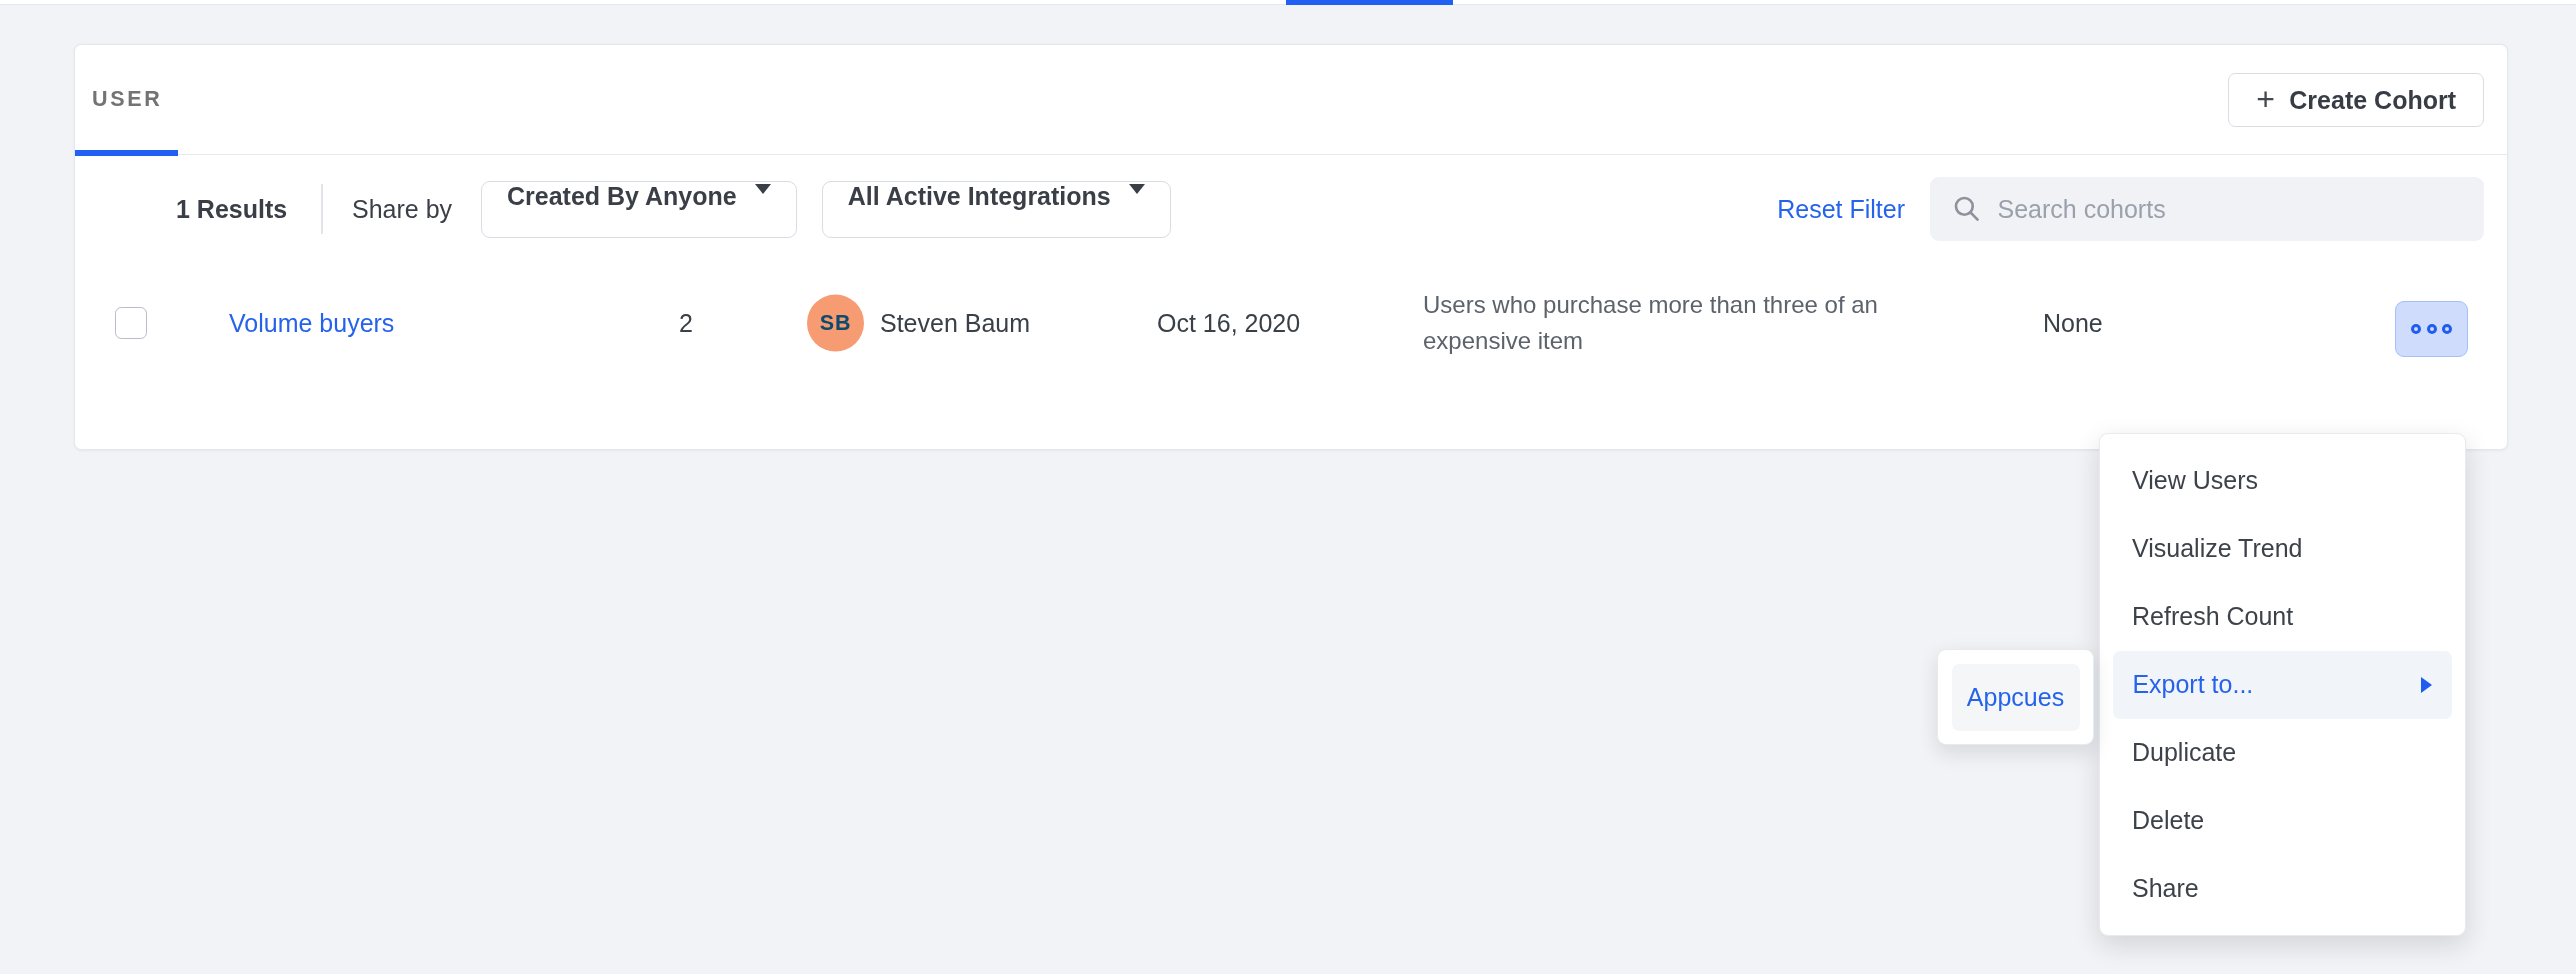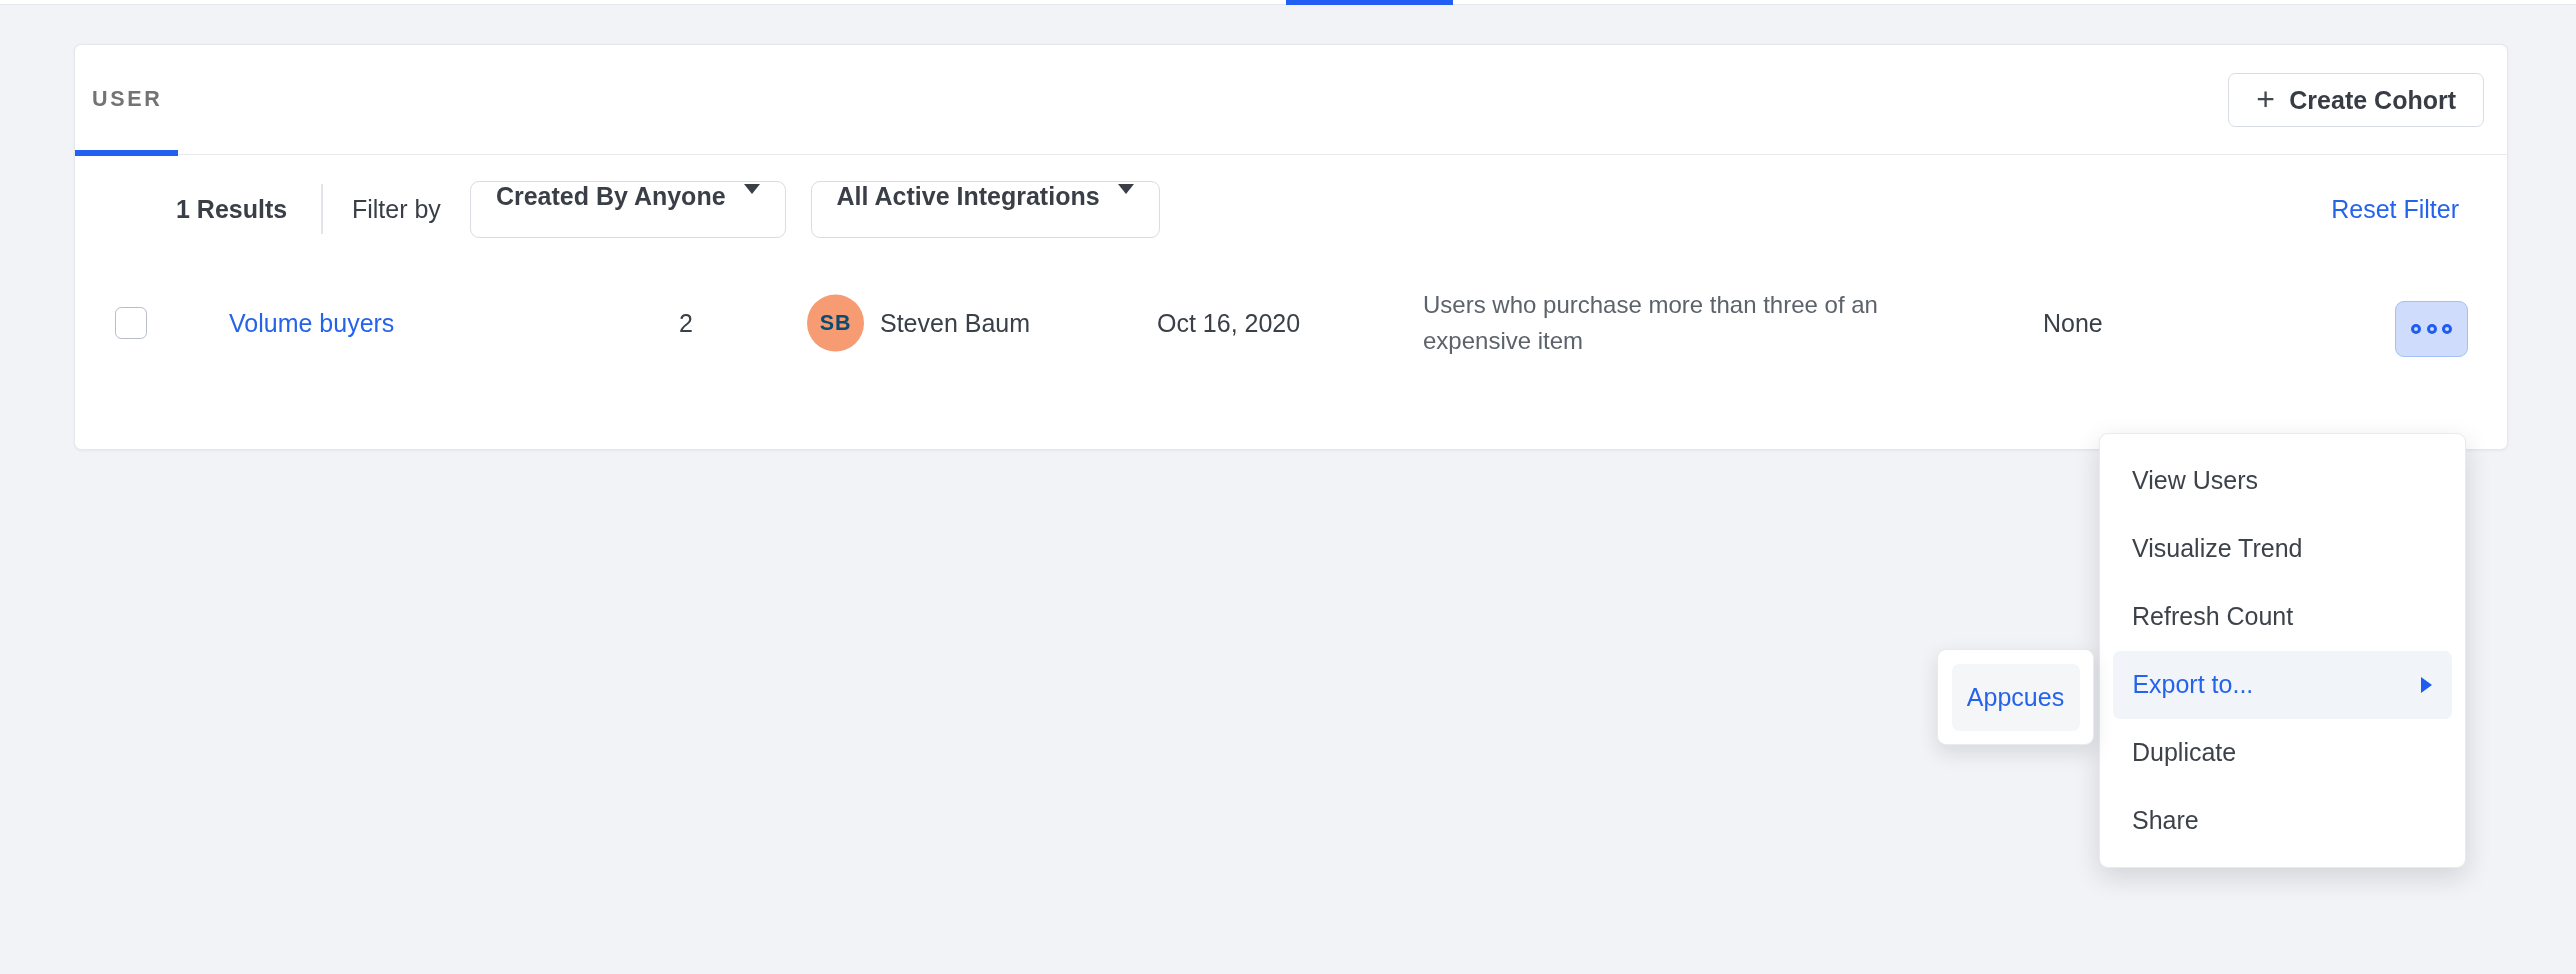--- a/index.html
+++ b/index.html
@@ -171,36 +171,43 @@
     <div class="tab-underline"></div>
     <button class="btn-create">
       <span class="plus-icon">+</span>
       <span>Create Cohort</span>
     </button>
   </div>
 
   <div class="filter-row">
     <span class="results-count">1 Results</span>
     <span class="v-divider"></span>
-    <span class="filter-by">Filter by</span>
+    <span class="filter-by">Share by</span>
 
     <button class="dropdown-btn">
       <span>Created By Anyone</span>
       <span class="caret-down"></span>
     </button>
 
     <button class="dropdown-btn">
       <span>All Active Integrations</span>
       <span class="caret-down"></span>
     </button>
 
     <span class="filter-spacer"></span>
 
     <span class="reset-filter">Reset Filter</span>
 
+    <div class="search-box">
+      <svg width="30" height="30" viewBox="0 0 34 34">
+        <circle cx="14" cy="14" r="9.5" fill="none" stroke="#8d939d" stroke-width="3"></circle>
+        <line x1="21" y1="21" x2="29" y2="29" stroke="#8d939d" stroke-width="3" stroke-linecap="round"></line>
+      </svg>
+      <input type="text" placeholder="Search cohorts" style="">
+    </div>
   </div>
 
 
   <div class="trow">
     <div class="cell c-check">
       <div class="checkbox"></div>
     </div>
     <div class="cell c-name">
       <span class="cohort-link">Volume buyers</span>
     </div>
@@ -225,19 +232,20 @@
 
 <div class="context-menu">
   <div class="menu-item">View Users</div>
   <div class="menu-item">Visualize Trend</div>
   <div class="menu-item">Refresh Count</div>
   <div class="menu-item highlighted">
     <span>Export to...</span>
     <span class="submenu-arrow"></span>
   </div>
   <div class="menu-item">Duplicate</div>
+  <div class="menu-item">Delete</div>
   <div class="menu-item">Share</div>
 </div>
 
 <div class="submenu">
   <div class="submenu-item">Appcues</div>
 </div>
 
 
 </body></html>

